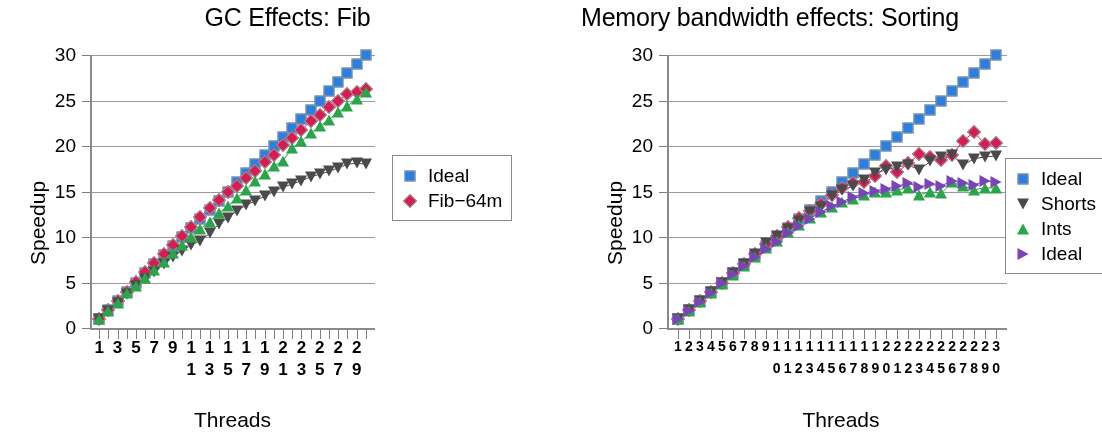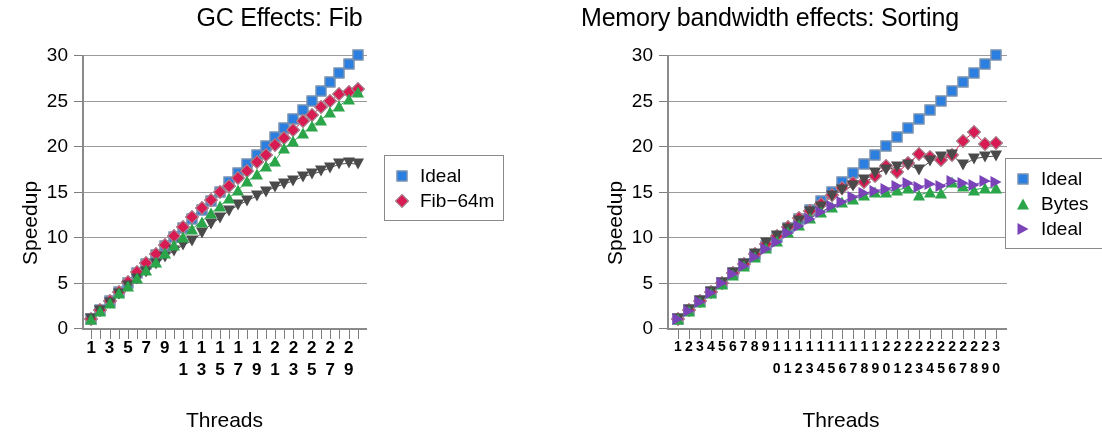--- a/index.html
+++ b/index.html
@@ -1,20 +1,20 @@
 <!DOCTYPE html>
 <html><head>
 <meta charset="utf-8">
 <style>
   html,body{margin:0;padding:0;background:#ffffff;}
   body{width:1102px;height:440px;font-family:"Liberation Sans",sans-serif;overflow:hidden;}
   .page{position:relative;width:1102px;height:440px;}
 
   .panel{position:absolute;top:0;height:440px;}
-  #panel-left{left:4px;width:551px;}
+  #panel-left{left:12px;width:551px;}
   #panel-right{left:551px;width:551px;}
 
   .chart-title{
     position:absolute;top:3px;left:0;width:100%;
     text-align:center;font-size:25px;color:#000;
     letter-spacing:-0.2px;white-space:nowrap;
   }
   #panel-right .chart-title{text-align:left;left:30px;width:auto;}
 
   .ylabel{
@@ -515,23 +515,29 @@
       </div>
     <div class="legend" id="legend-right" style="left: 454px; top: 158px; width: 100px;">
         <div class="legend-row">
           <div class="legend-swatch">
             <div class="marker m-square" style="background: rgb(42, 127, 224); position: absolute;"></div>
           </div>
           <div class="legend-text">Ideal</div>
         </div>
         <div class="legend-row">
           <div class="legend-swatch">
+            <div class="marker m-tri-down" style="border-top-color: rgb(74, 74, 74); position: absolute;"></div>
+          </div>
+          <div class="legend-text">Shorts</div>
+        </div>
+        <div class="legend-row">
+          <div class="legend-swatch">
             <div class="marker m-tri-up" style="border-bottom-color: rgb(42, 165, 74); position: absolute;"></div>
           </div>
-          <div class="legend-text">Bytes</div>
+          <div class="legend-text">Ints</div>
         </div>
         <div class="legend-row">
           <div class="legend-swatch">
             <div class="marker m-tri-right" style="border-left-color: rgb(122, 67, 184); position: absolute;"></div>
           </div>
           <div class="legend-text">Ideal</div>
         </div>
       </div>
   <div class="xtick-digit" style="left: 126.968px; top: 338px; font-size: 14px;">1</div>
       <div class="xtick-digit" style="left: 137.935px; top: 338px; font-size: 14px;">2</div>

